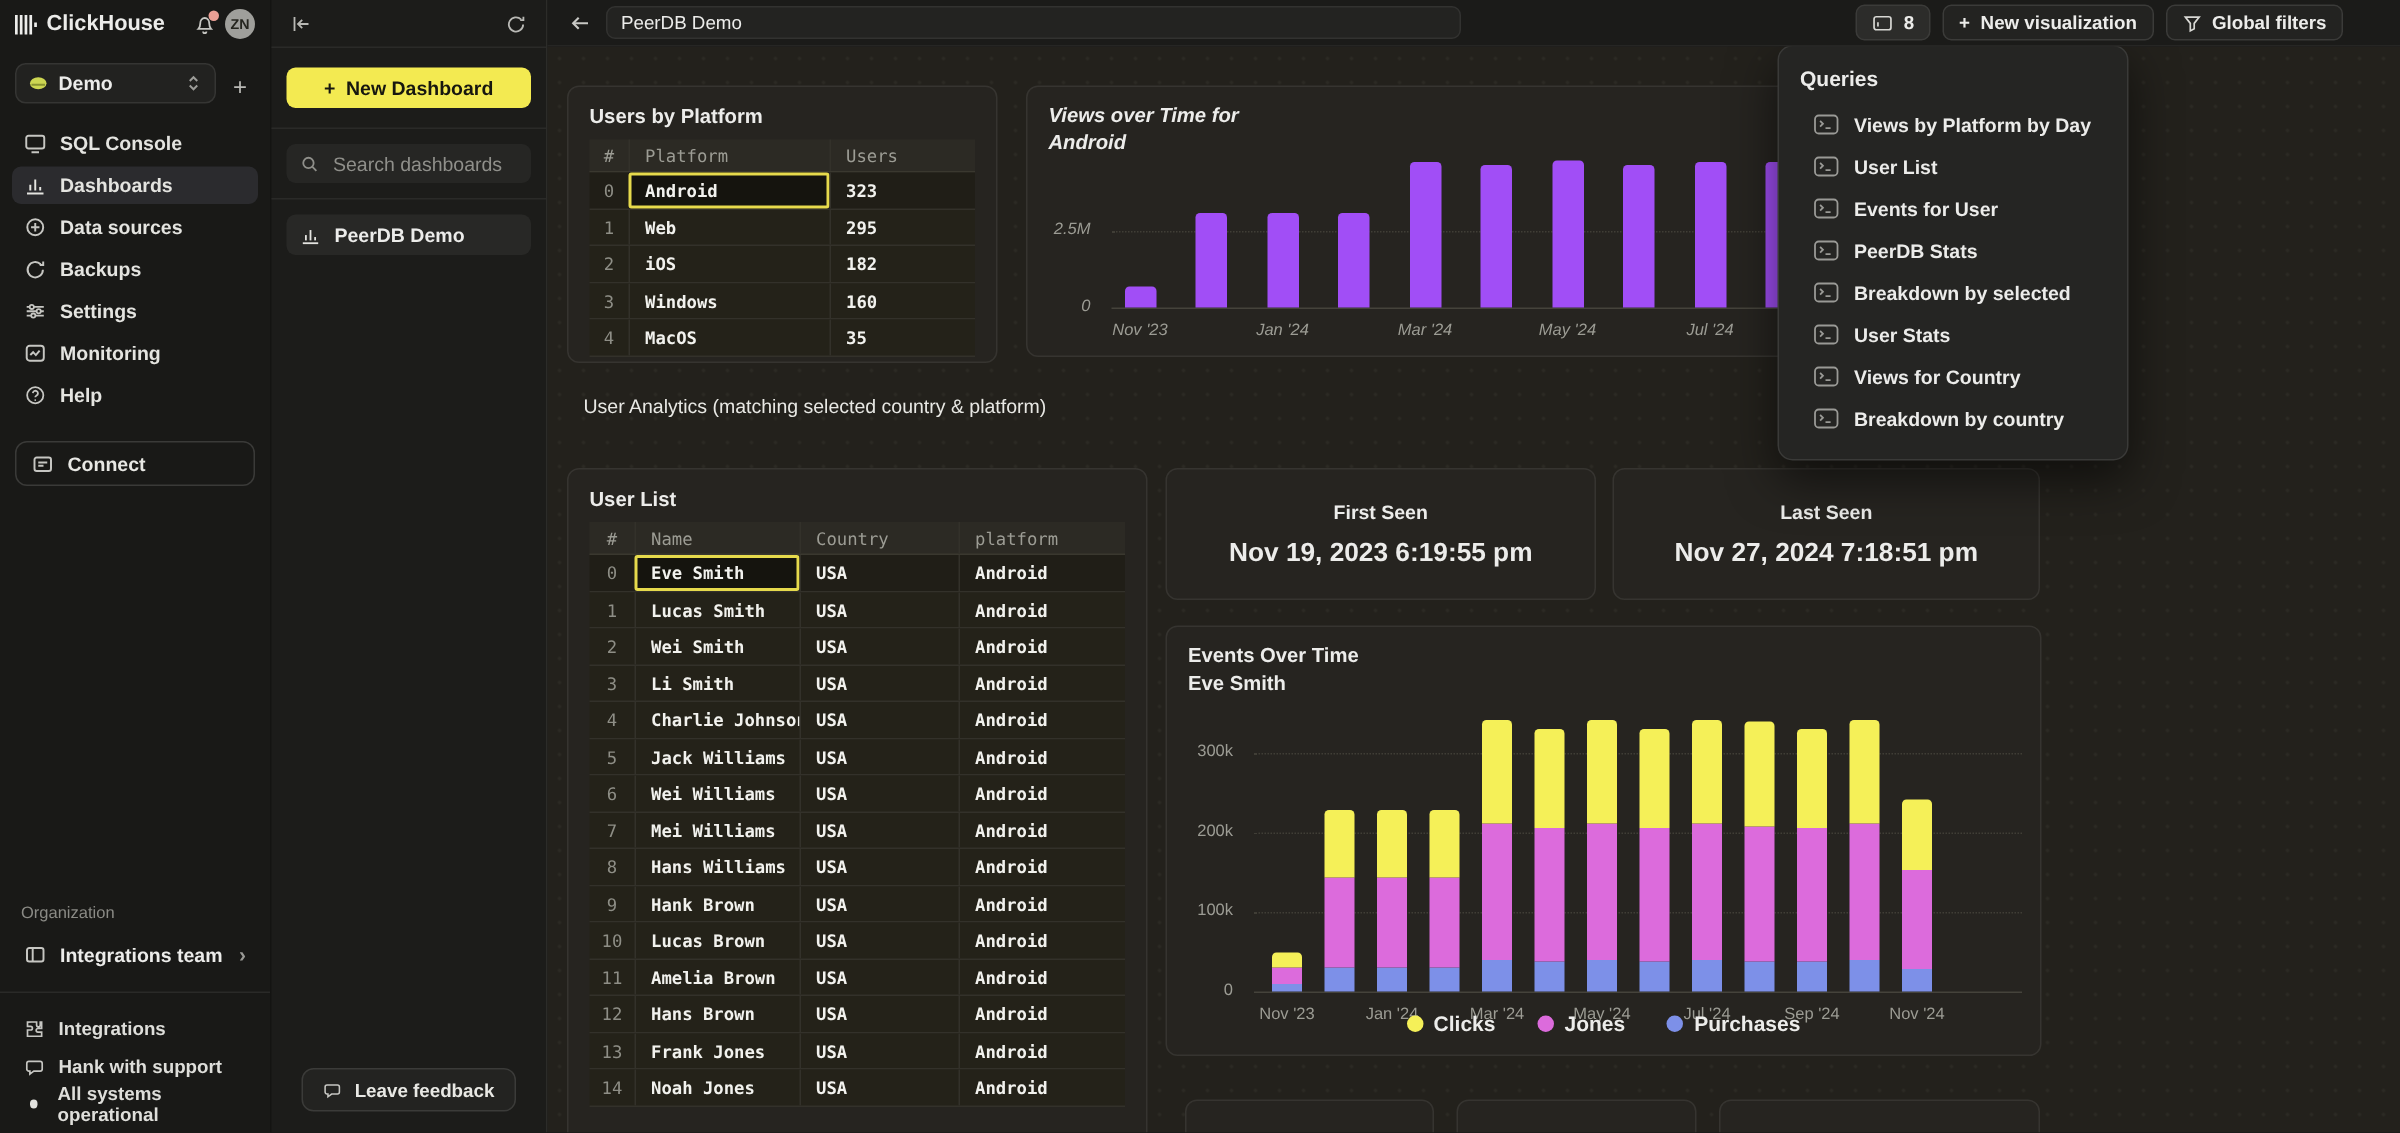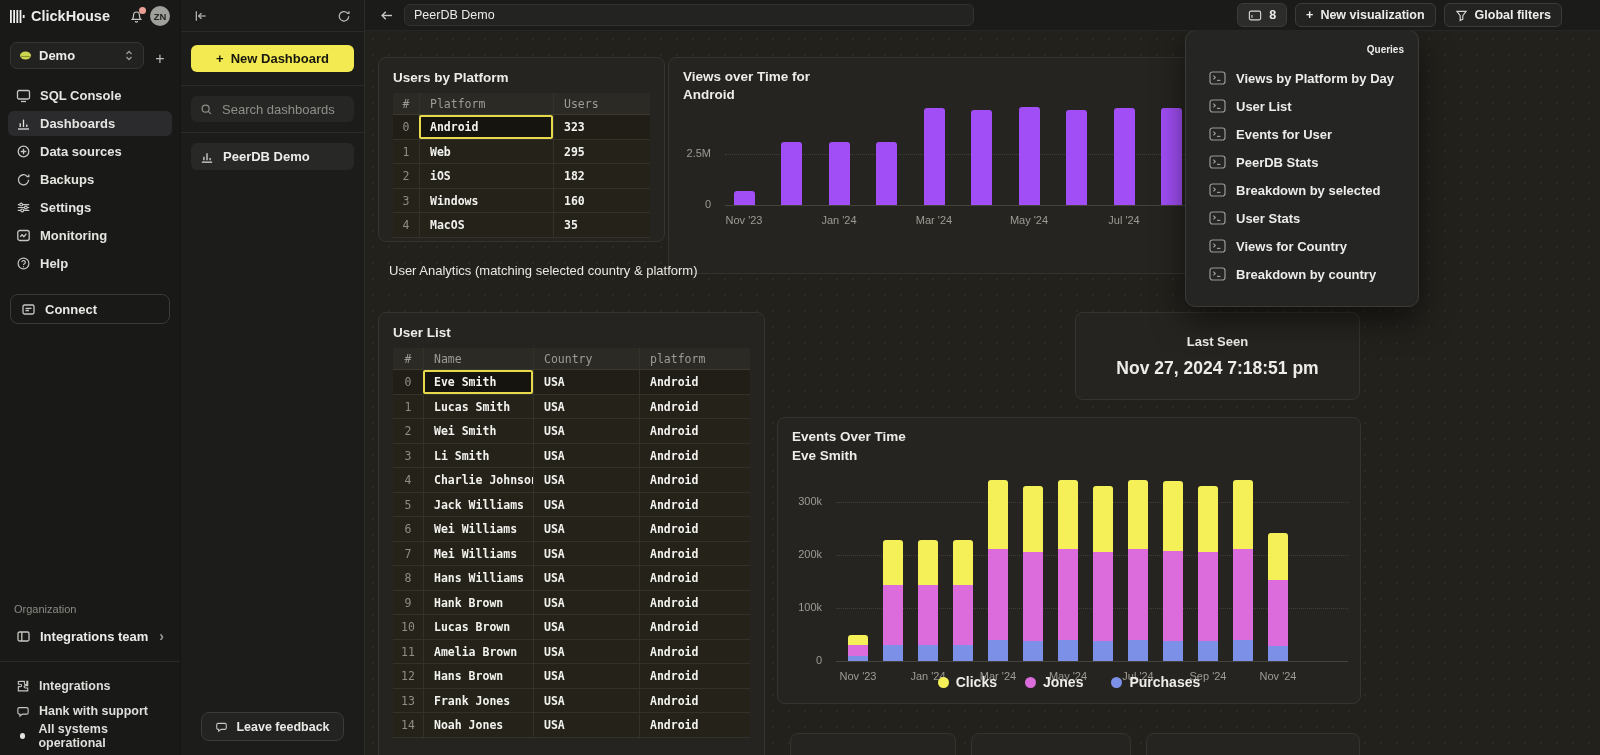--- a/index.html
+++ b/index.html
@@ -97,21 +97,21 @@
   .axisline{position:absolute;height:1px;background:#45433b;}
   .ytick{position:absolute;font-size:11px;color:#9c9c94;width:44px;text-align:right;}
   .xtick{position:absolute;font-size:11px;color:#9c9c94;width:60px;text-align:center;}
   .legend{position:absolute;left:0;right:0;top:256px;display:flex;justify-content:center;gap:28px;}
   .leg-item{display:flex;align-items:center;gap:7px;font-size:14px;font-weight:700;}
   .leg-dot{width:11px;height:11px;border-radius:50%;}
 
   
   .queries-popup{position:absolute;left:820px;top:-1px;width:234px;height:277px;background:#252523;
     border:1px solid #3a3a38;border-radius:10px;box-shadow:0 12px 32px rgba(0,0,0,.55);z-index:20;padding:13px 14px;}
-  .qp-title{font-size:10px;font-weight:700;margin-bottom:9px;text-align:right;}
+  .qp-title{font-size:14px;font-weight:700;margin-bottom:9px;}
   .qp-item{display:flex;align-items:center;gap:10px;height:28px;font-size:13px;font-weight:600;padding-left:9px;cursor:default;}
 </style>
 </head>
 <body>
 
 <div class="app">
 
   <aside class="sidebar">
     <div class="sb-head">
       <span>
@@ -393,21 +393,21 @@
               </div>
               <div class="trow">
                 <div class="cell idx">4</div>
                 <div class="cell">MacOS</div>
                 <div class="cell">35</div>
               </div>
             </div>
         </div>
       </section>
 
-      <section class="panel" style="left:303px;top:26px;width:678px;height:217px;">
+      <section class="panel" style="left:319px;top:26px;width:678px;height:181px;font-style:italic;">
         <div class="chart-title">Views over Time for Android</div>
         <div id="views-chart" style="position:absolute;inset:0;">
             <div class="axisline" style="left: 56px; right: 12px; top: 147px;"></div>
             <div class="ytick" style="left: -2px; top: 140px;">0</div>
             <div class="gridline" style="left: 56px; right: 12px; top: 96px;"></div>
             <div class="ytick" style="left: -2px; top: 89px;">2.5M</div>
             <div class="bar bartop" style="left: 64.5px; width: 21px; top: 132.72px; height: 14.28px; background: rgb(161, 78, 246);"></div>
             <div class="xtick" style="left: 45px; top: 156px;">Nov '23</div>
             <div class="bar bartop" style="left: 112px; width: 21px; top: 83.76px; height: 63.24px; background: rgb(161, 78, 246);"></div>
             <div class="bar bartop" style="left: 159.5px; width: 21px; top: 83.76px; height: 63.24px; background: rgb(161, 78, 246);"></div>
@@ -524,20 +524,24 @@
               <div class="trow">
                 <div class="cell idx">14</div>
                 <div class="cell">Noah Jones</div>
                 <div class="cell">USA</div>
                 <div class="cell">Android</div>
               </div>
             </div>
         </div>
       </section>
 
+      <section class="panel stat" style="left:412px;top:281px;width:287px;height:88px;">
+        <div class="stat-label">First Seen</div>
+        <div class="stat-value">Nov 19, 2023 6:19:55 pm</div>
+      </section>
       <section class="panel stat" style="left:710px;top:281px;width:285px;height:88px;">
         <div class="stat-label">Last Seen</div>
         <div class="stat-value">Nov 27, 2024 7:18:51 pm</div>
       </section>
 
       <section class="panel" style="left:412px;top:386px;width:584px;height:287px;">
         <div class="chart-title" style="max-width:none;">Events Over Time</div>
         <div class="chart-sub">Eve Smith</div>
         <div id="events-chart" style="position:absolute;inset:0;">
             <div class="axisline" style="left: 58px; right: 12px; top: 243px;"></div>

